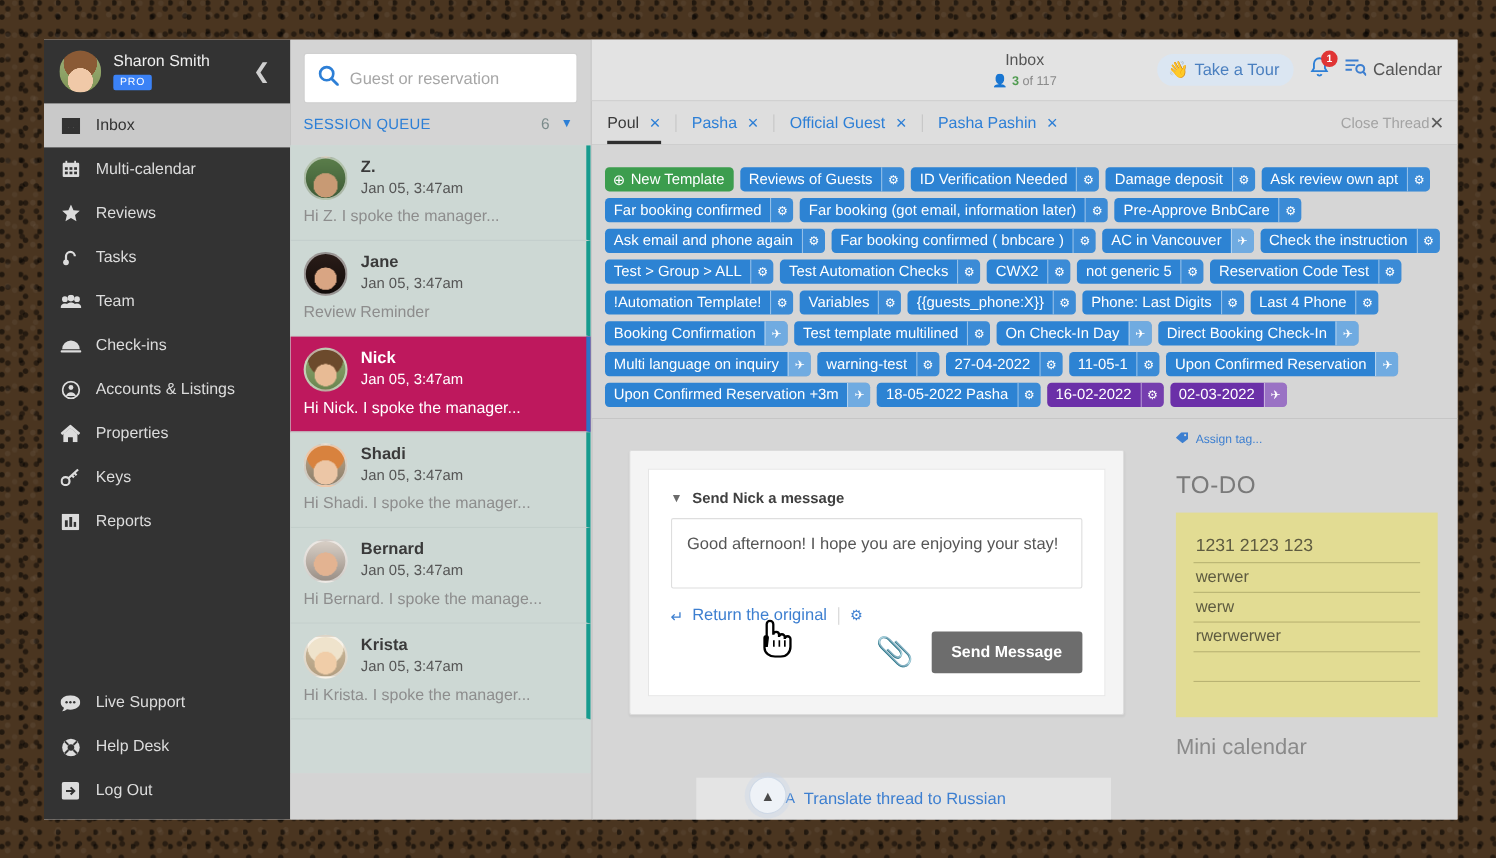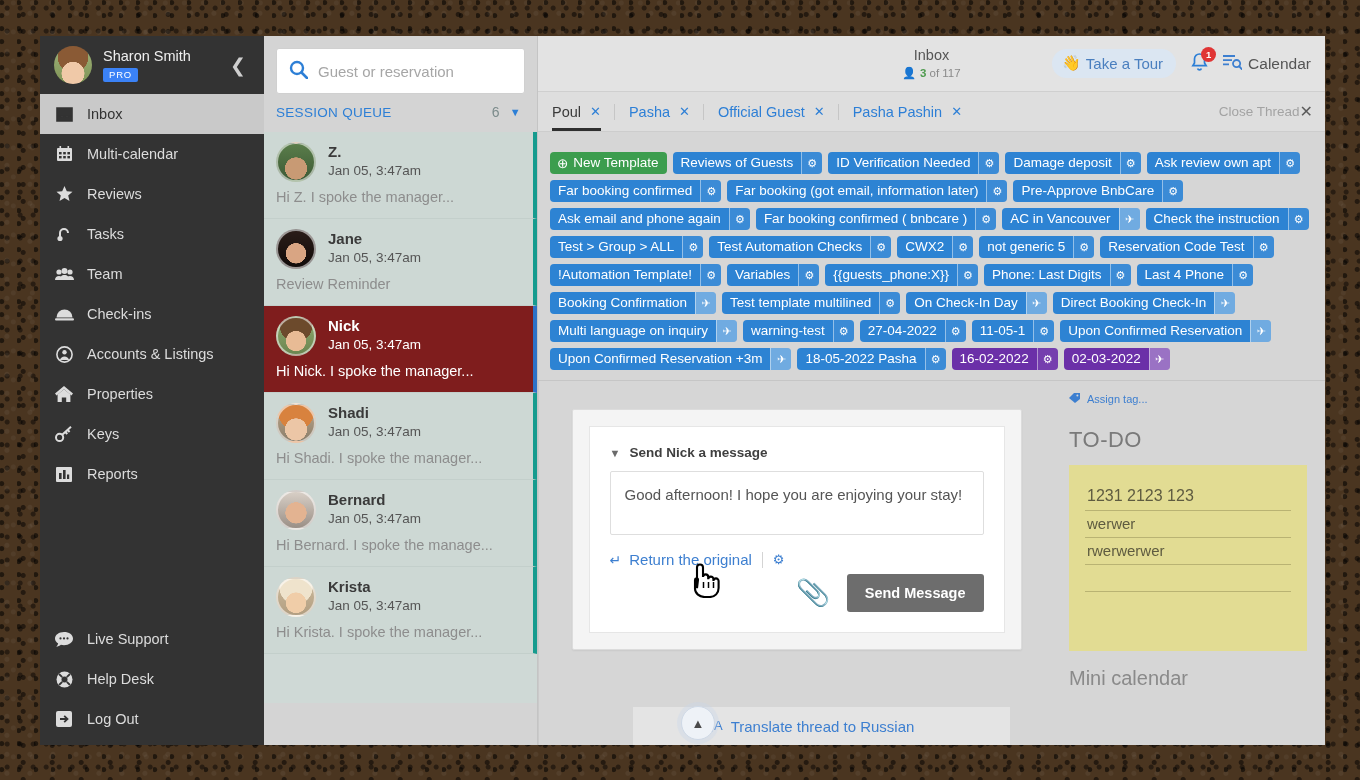--- a/index.html
+++ b/index.html
@@ -106,21 +106,21 @@
   .queue-count { color: #7b8b8b; font-size: 14px; display: flex; align-items: center; gap: 10px; }
   .queue-chev { color: #2d7fd6; font-size: 11px; }
   .threads { flex: 1; overflow: hidden; background: #cfd9d6; }
   .thread {
     padding: 10px 14px 13px 12px;
     border-bottom: 1px solid #c3cfcb;
     border-right: 4px solid #169b8e;
     cursor: pointer;
     background: #cdd8d4;
   }
-  .thread.sel { background: #7f1d1d; border-right-color: #2d72c7; }
+  .thread.sel { background: #be185d; border-right-color: #2d72c7; }
   .thread-top { display: flex; gap: 12px; align-items: flex-start; }
   .thread .av {
     width: 40px; height: 40px; flex: 0 0 40px; border-radius: 50%;
     border: 2px solid rgba(255,255,255,.55); overflow: hidden;
   }
   .thread-meta { padding-top: 1px; }
   .thread-name { font-size: 15px; font-weight: bold; color: #3a3a3a; line-height: 1.2; }
   .thread-date { font-size: 13.5px; color: #555; margin-top: 2px; }
   .thread-prev { margin-top: 7px; font-size: 14.5px; color: #8d8d8d; white-space: nowrap; overflow: hidden; }
   .thread.sel .thread-name, .thread.sel .thread-date, .thread.sel .thread-prev { color: #fff; }
@@ -816,20 +816,21 @@
                 <path fill="currentColor" d="M0 5L5 0h6v6L6 10z"></path>
                 <circle cx="8.4" cy="2.6" r="1" fill="#d6d6d6"></circle>
               </svg>
           </span>
           <span>Assign tag...</span>
         </div>
         <div class="todo-title">TO-DO</div>
         <div class="todo-note">
           <div class="todo-line first">1231 2123 123</div>
           <div class="todo-line">werwer</div>
+          <div class="todo-line">werw</div>
           <div class="todo-line">rwerwerwer</div>
           <div class="todo-line"></div>
         </div>
         <div class="mini-cal">Mini calendar</div>
       </div>
     </div>
 
   </div>
 </div>
 

